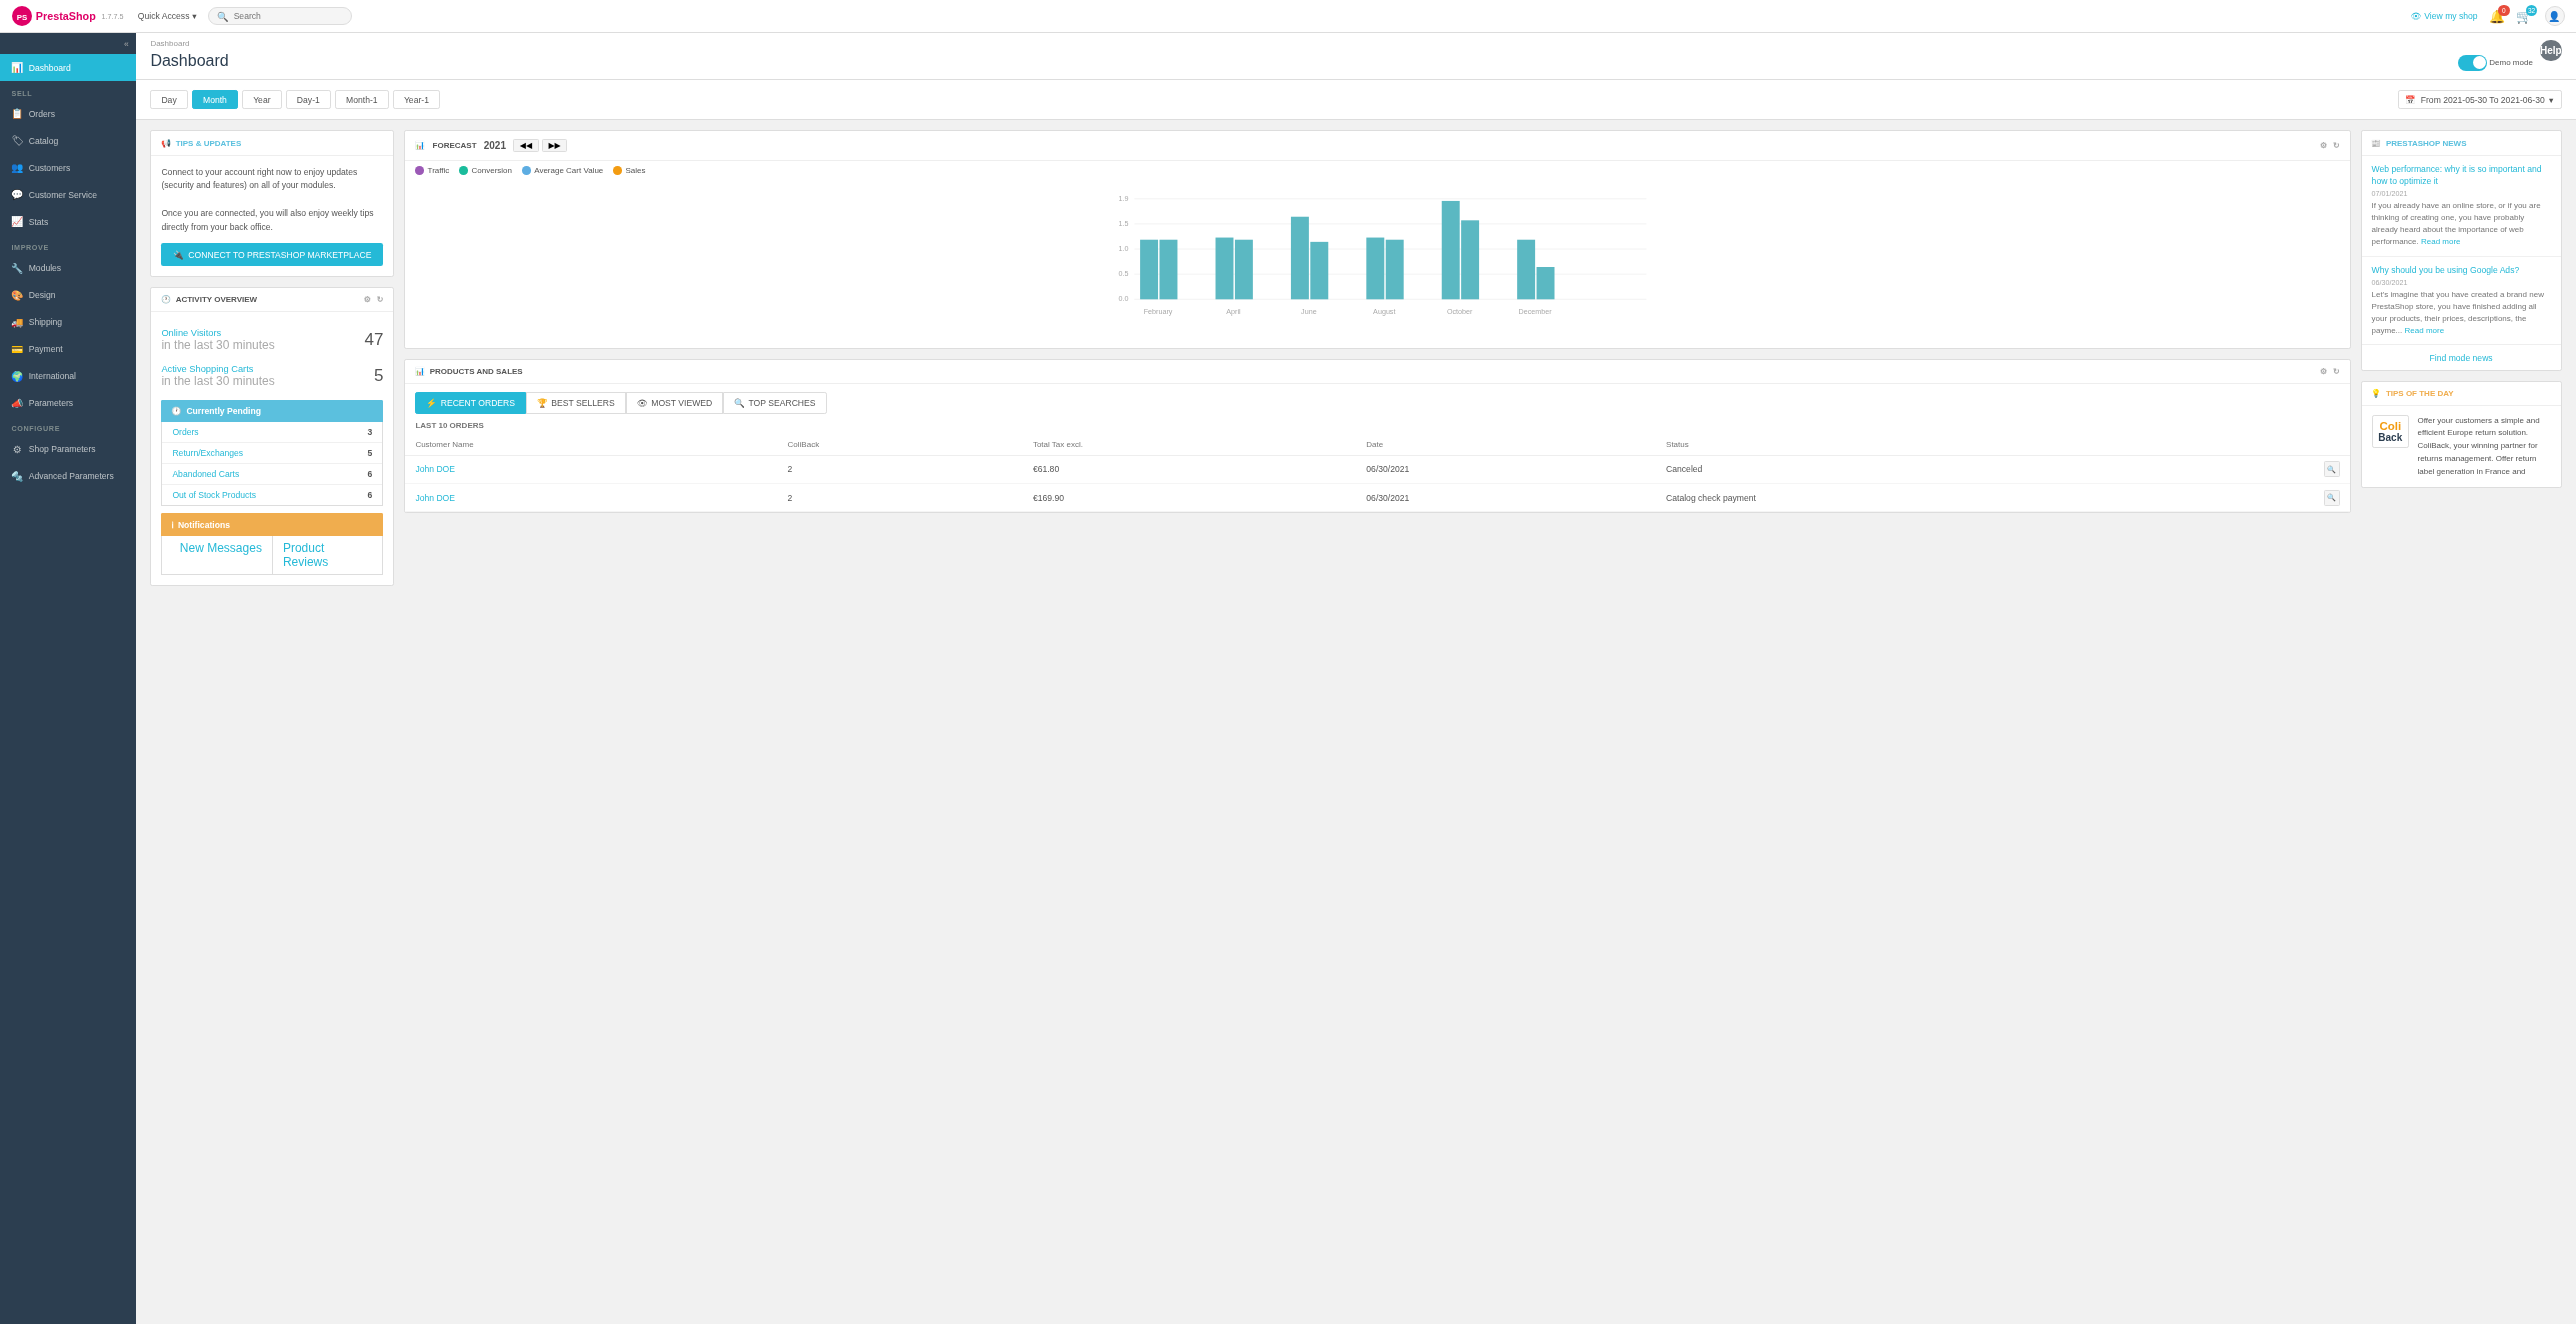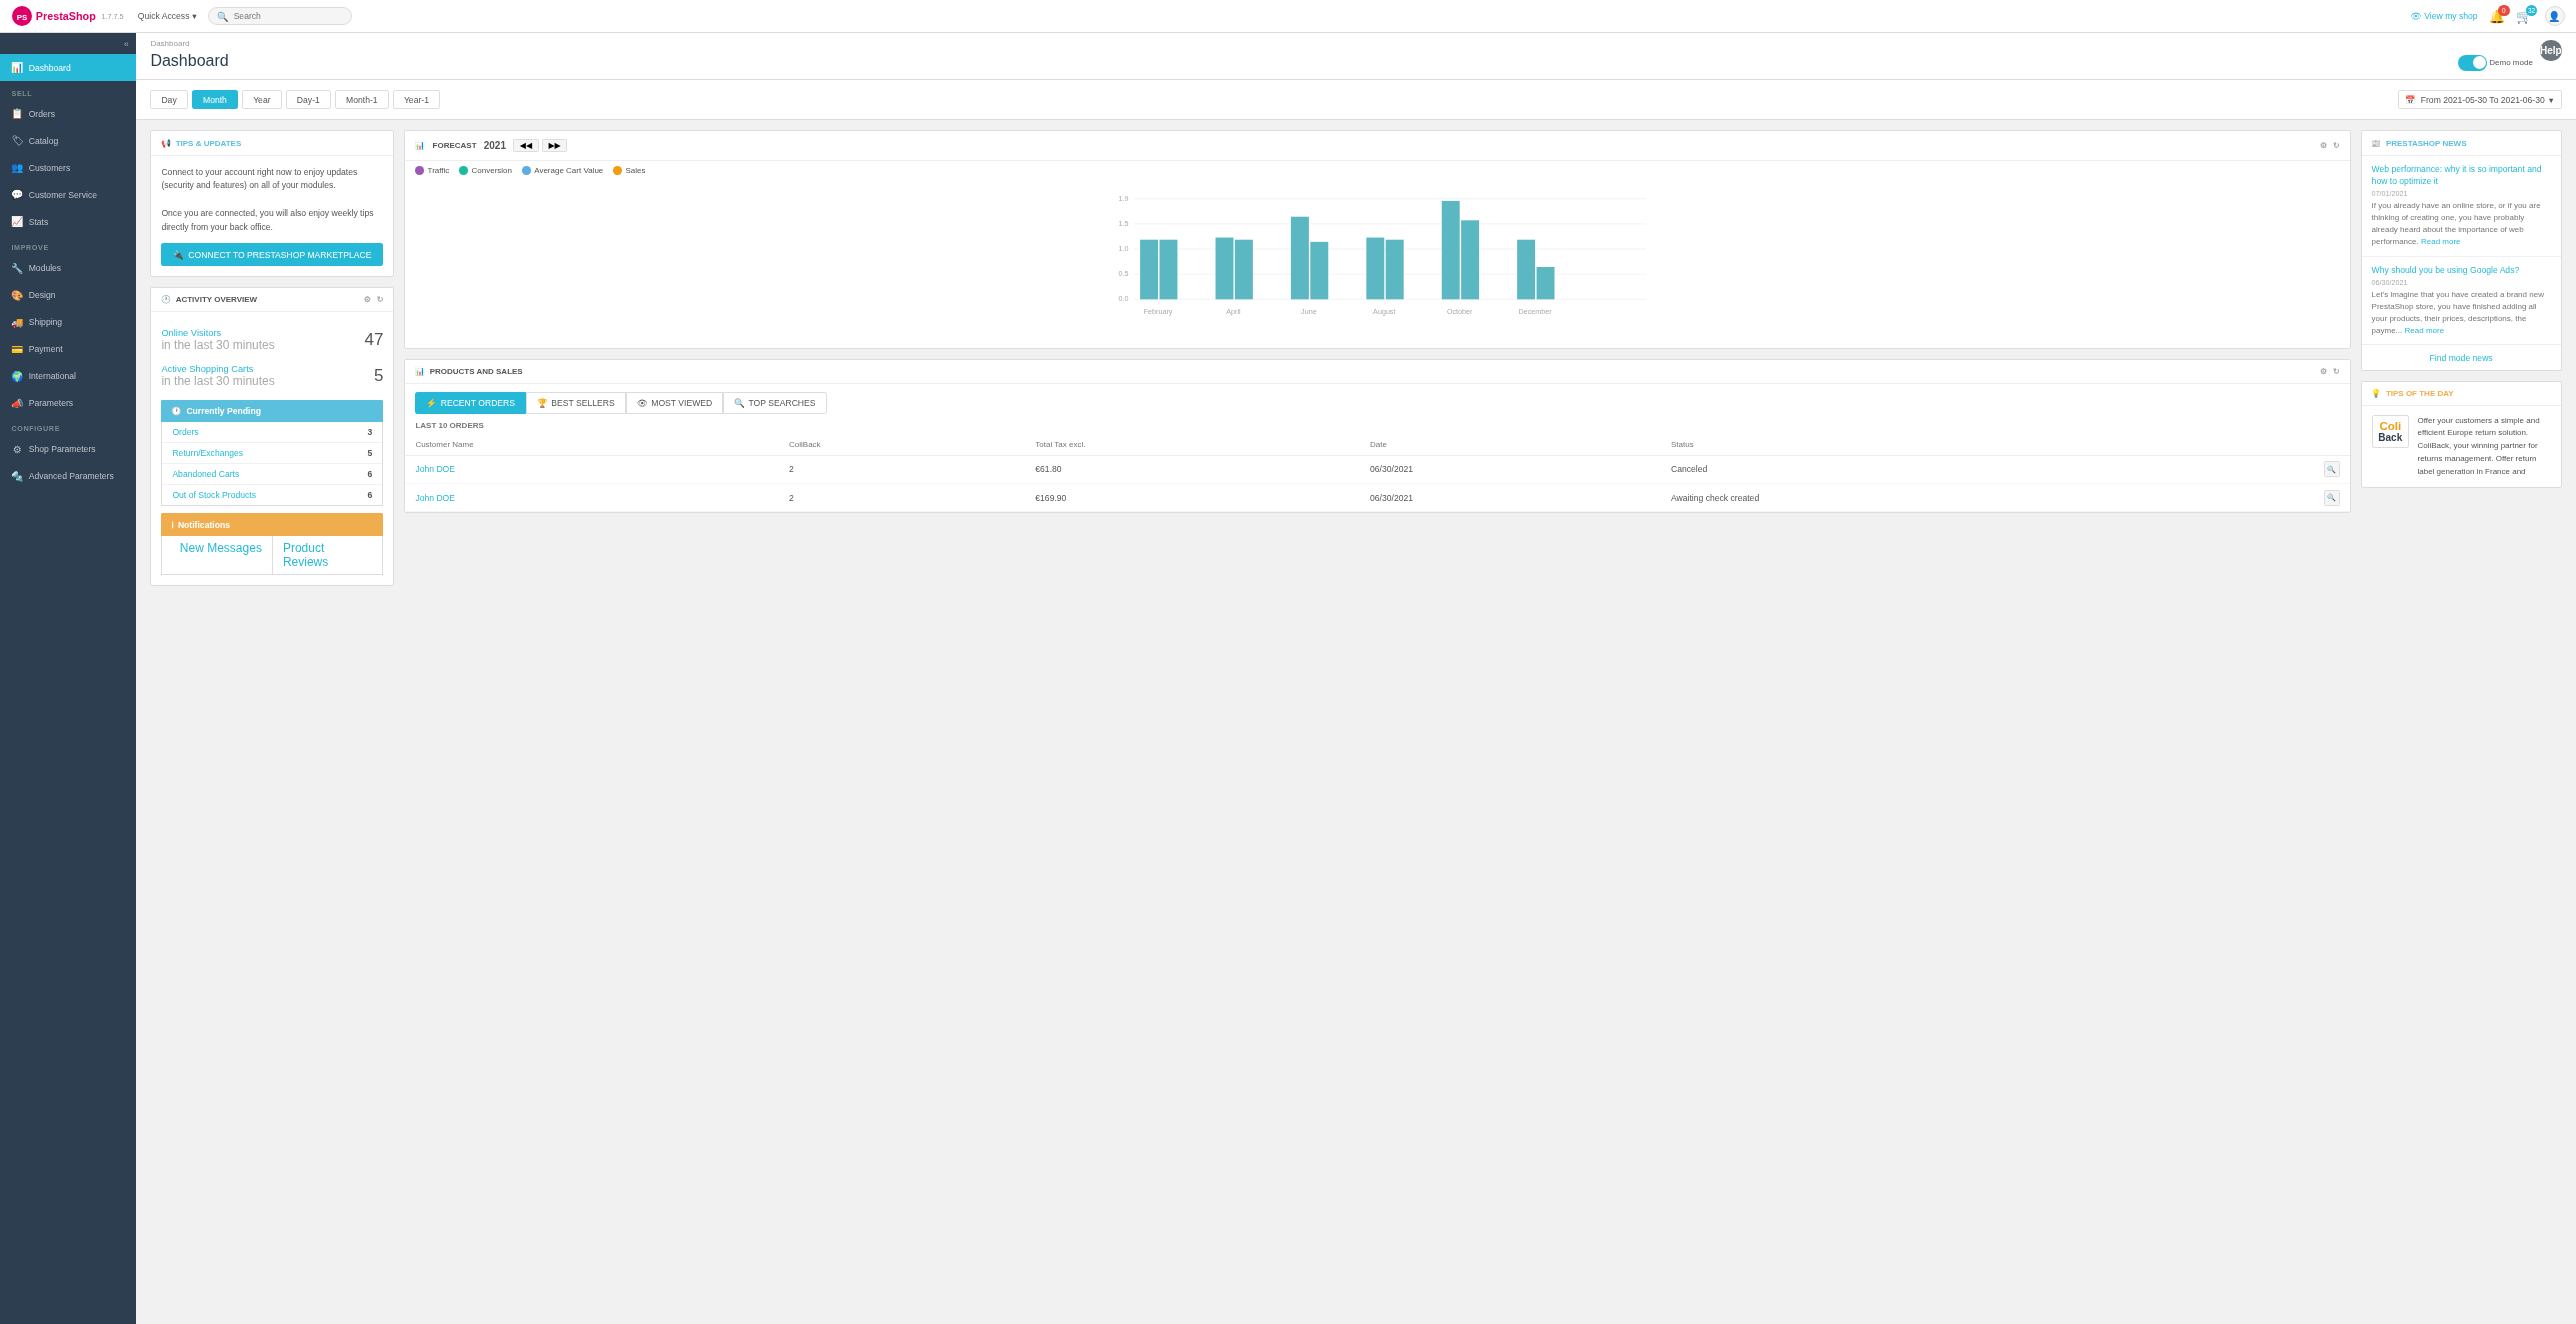--- a/index.html
+++ b/index.html
@@ -493,21 +493,21 @@
                 <td>€61.80</td>
                 <td>06/30/2021</td>
                 <td>Canceled</td>
                 <td><button class="search-icon-btn">🔍</button></td>
               </tr>
               <tr>
                 <td><a>John DOE</a></td>
                 <td>2</td>
                 <td>€169.90</td>
                 <td>06/30/2021</td>
-                <td>Awaiting check created</td>
+                <td>Catalog check payment</td>
                 <td><button class="search-icon-btn">🔍</button></td>
               </tr>
             </tbody>
           </table>
         </div>
       </div>
 
       <div class="right-col">
 
         <div class="card news-card">

